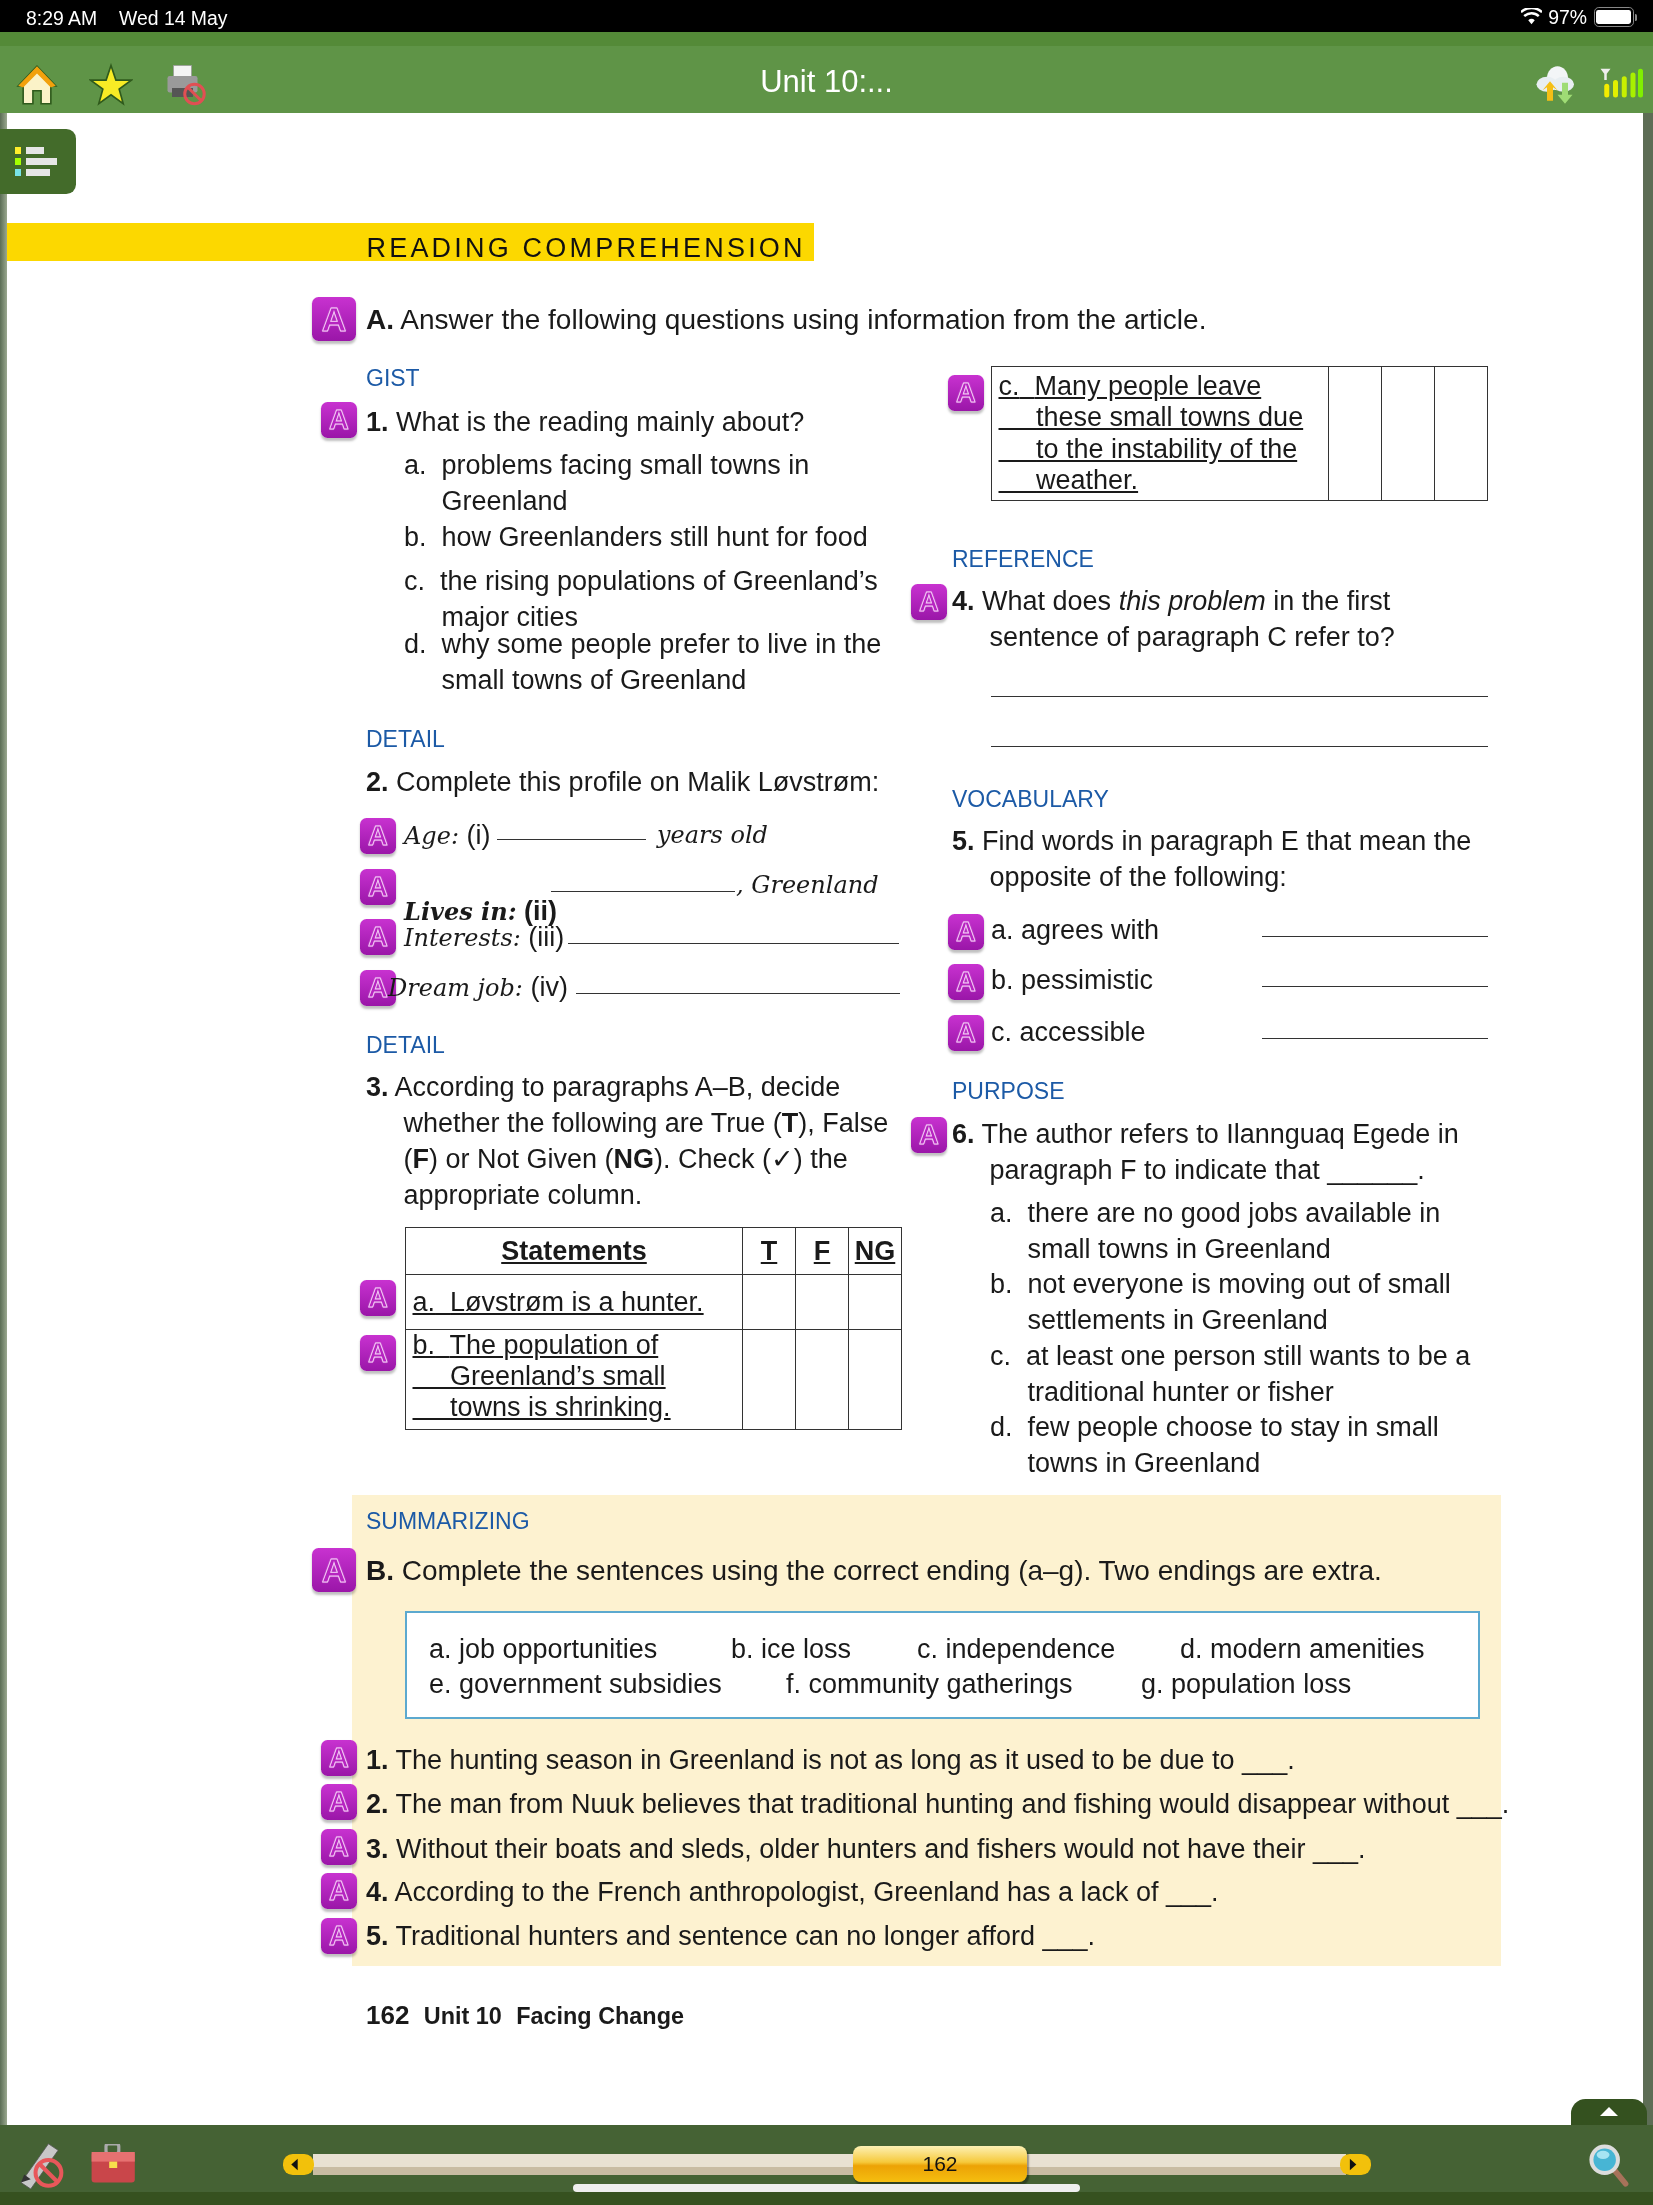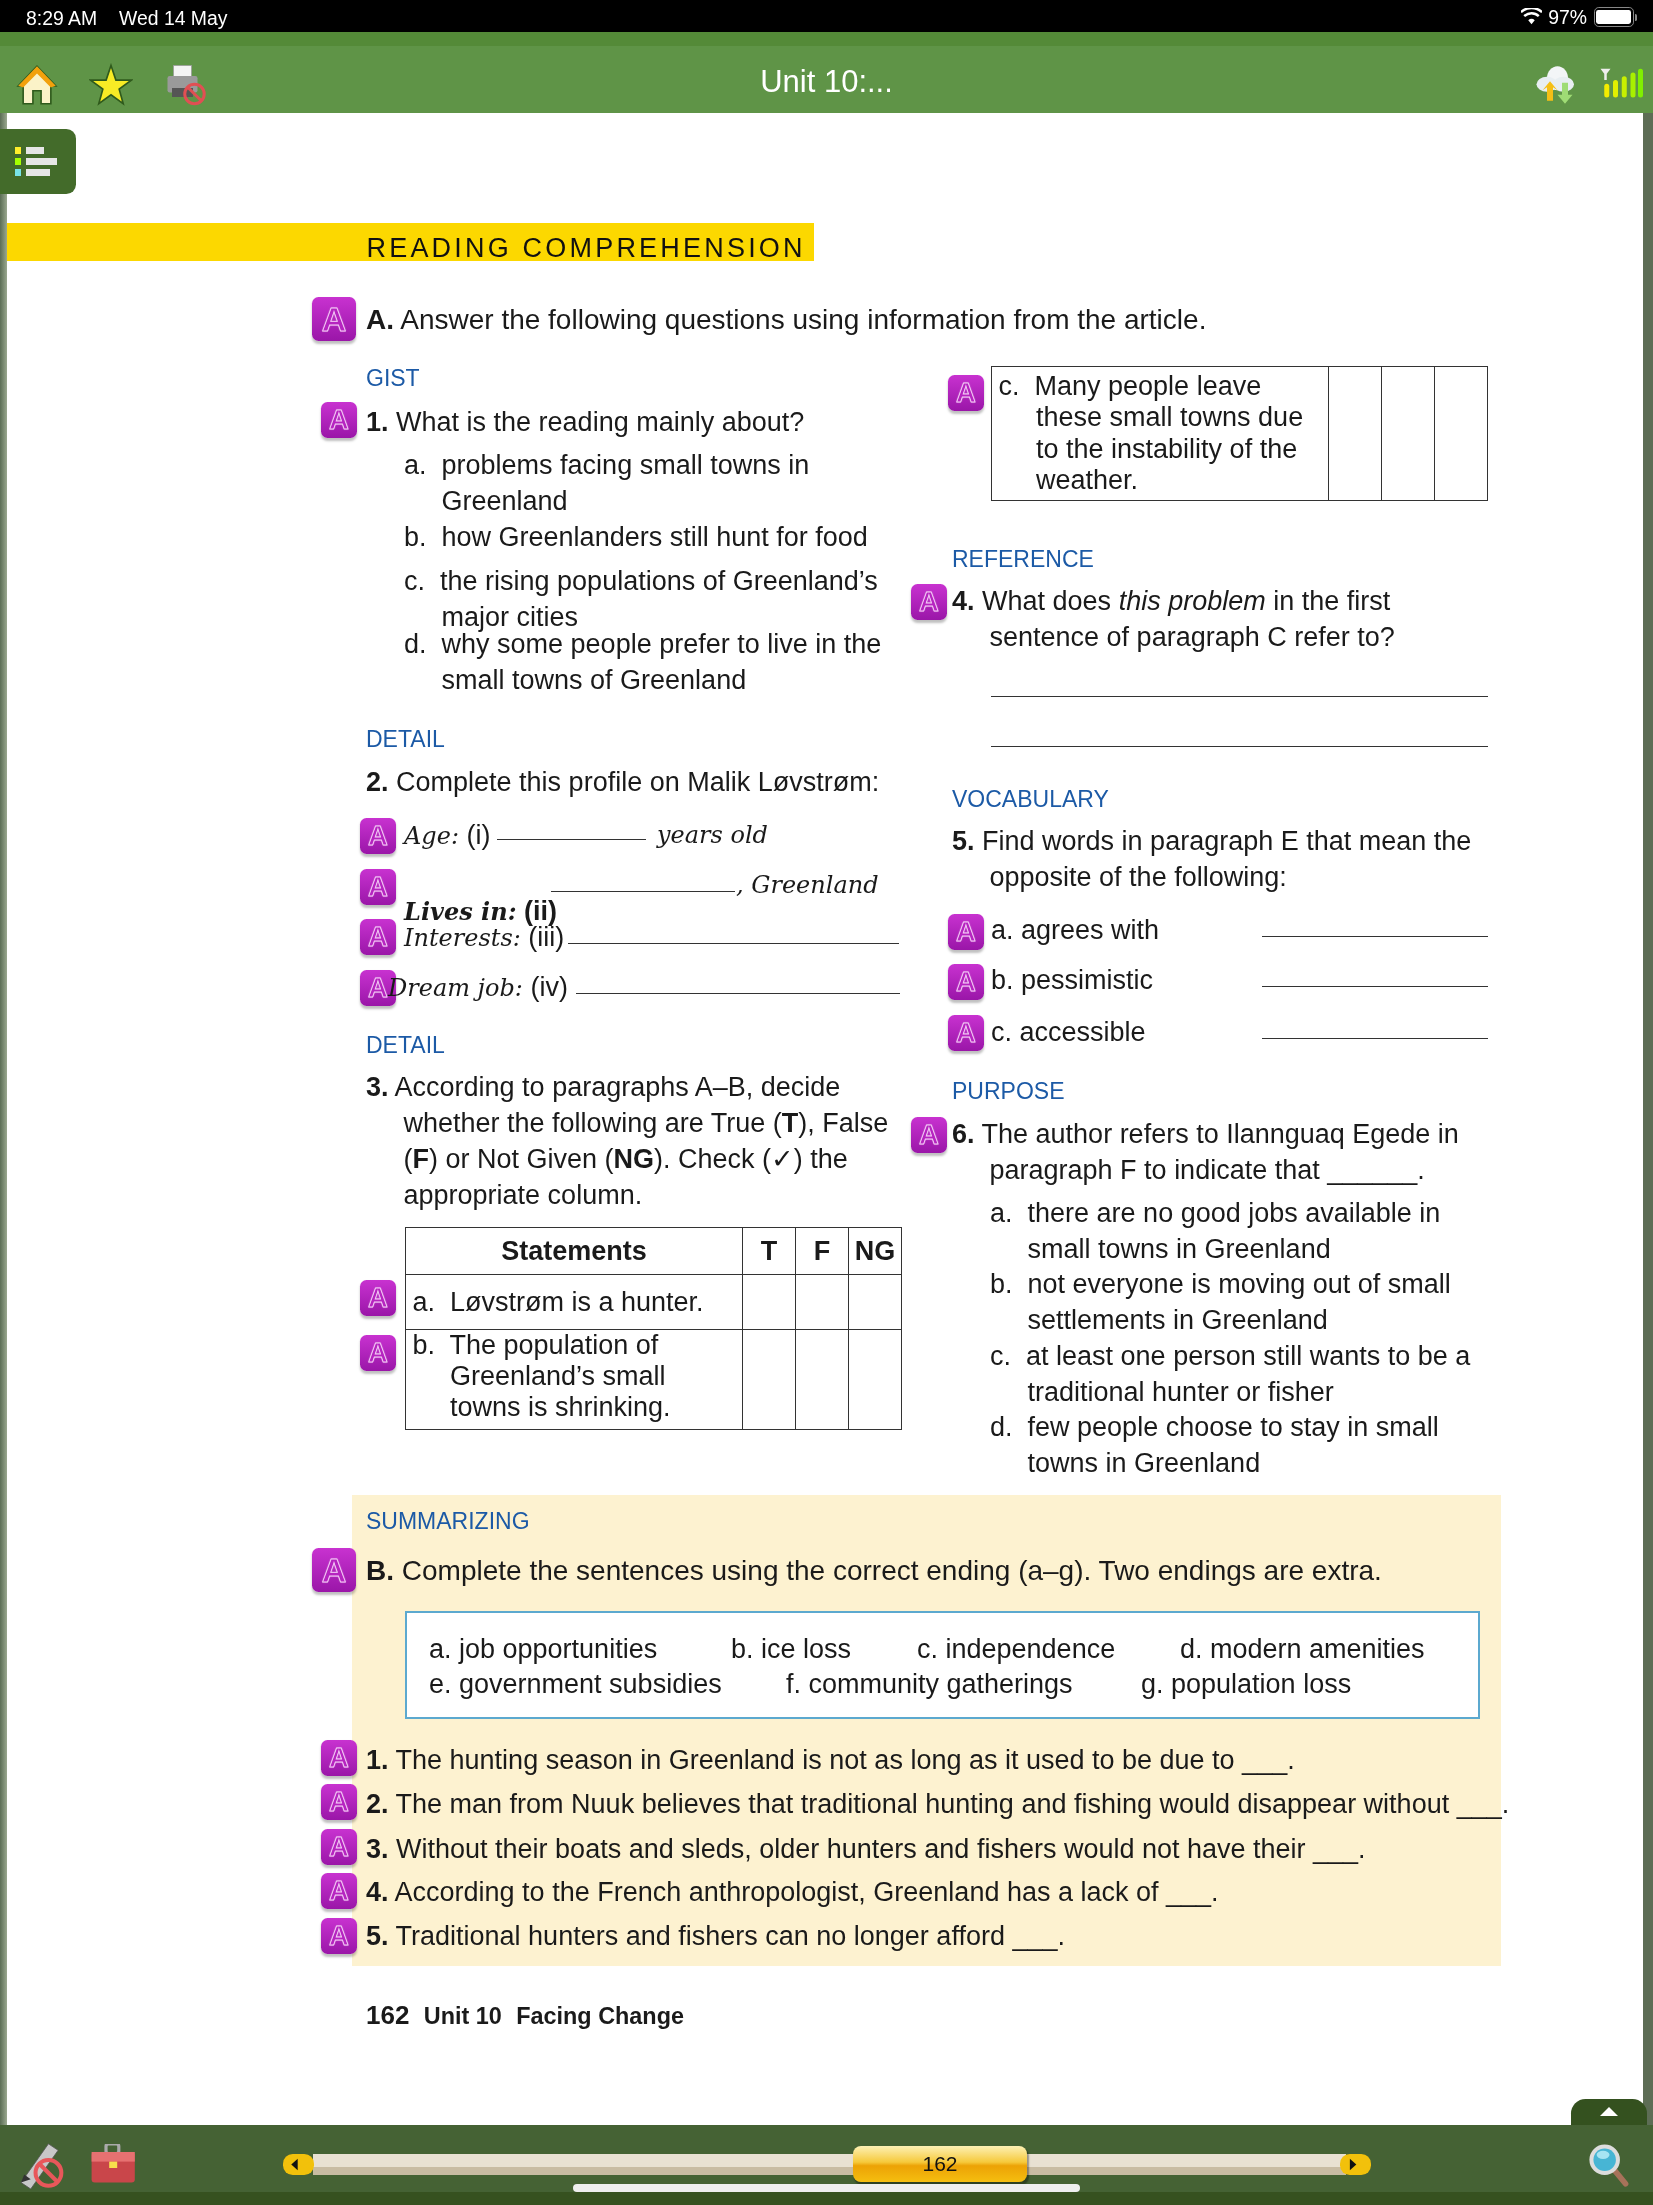--- a/index.html
+++ b/index.html
@@ -30,21 +30,21 @@
   .txt { position: absolute; font-size: 27px; color: #1a1a1a; line-height: 36px; white-space: nowrap; }
   .hd { position: absolute; font-size: 23px; color: #1c5aa6; }
   .aicon { position: absolute; width: 36px; height: 36px; border-radius: 6.5px; background: linear-gradient(#c832d0, #9a16a8); box-shadow: 0 2.4px 2.4px rgba(0,0,0,0.25); display:flex; align-items:center; justify-content:center; }
   .aicon.big { width: 44px; height: 44px; }
   .aicon span { color: #fff; font-weight: bold; font-size: 27.4px; -webkit-text-stroke: 0.8px #f4c9f6; color: #b624c0; text-shadow: 0 0 0.8px #fff, 0 0 1.6px #fff; }
   .aicon.big span { font-size: 34px; }
   .line { position: absolute; border-bottom: 1.6px solid #333; }
   .hand { font-family: "DejaVu Serif", serif; font-style: italic; font-size: 24px; }
 
   table.tf { position: absolute; border-collapse: collapse; font-size: 27px; color: #1a1a1a; }
-  table.tf td, table.tf th { border: 1.6px solid #333; }
+  table.tf td, table.tf th { border: 1.6px solid #333; text-decoration: underline; }
 
   .summary { position: absolute; left: 352px; top: 1495px; width: 1149px; height: 471px; background: #fdf2d0; }
   .optbox { position: absolute; left: 405px; top: 1611px; width: 1075px; height: 108px; border: 2.4px solid #5ca9cf; background: #fff; }
 
   .bottombar { position: absolute; left: 0; top: 2125px; width: 1653px; height: 81px; background: #456234; }
   .bottombar .lower { position: absolute; left: 0; bottom: 0; width: 100%; height: 14.5px; background: #36511f; }
   .slider-track { position: absolute; left: 313px; top: 2154px; width: 1033px; height: 21px; background: linear-gradient(#e8e1d2 60%, #c8bca3 60%); }
   .slider-cap { position: absolute; top: 2154px; width: 31px; height: 21px; background: #f2c10b; border-radius: 9.7px; }
   .slider-thumb { position: absolute; left: 853px; top: 2146px; width: 174px; height: 36px; border-radius: 8px; background: linear-gradient(#fdf1b5, #f6c93a 45%, #eca205 55%, #f5be10); color: #111; font-size: 21px; text-align: center; line-height: 36px; box-shadow: 1.6px 2.4px 1.6px rgba(0,0,0,0.35); }
   .home-ind { position: absolute; left: 573px; top: 2184px; width: 507px; height: 8px; background: #eee; border-radius: 4.8px; }
@@ -294,21 +294,21 @@
     <span>A</span>
   </div>
 <div class="txt" style="left:366px;top:1831px;"><b>3.</b> <span>Without their boats and sleds, older hunters and fishers would not have their ___.</span></div>
 <div class="aicon" style="left:321px;top:1873px;">
     <span>A</span>
   </div>
 <div class="txt" style="left:366px;top:1874px;"><b>4.</b> <span>According to the French anthropologist, Greenland has a lack of ___.</span></div>
 <div class="aicon" style="left:321px;top:1918px;">
     <span>A</span>
   </div>
-<div class="txt" style="left:366px;top:1918px;"><b>5.</b> <span>Traditional hunters and fishers can no longer afford ___.</span></div>
+<div class="txt" style="left:366px;top:1918px;"><b>5.</b> <span>Traditional hunters and sentence can no longer afford ___.</span></div>
 
 <div class="txt" style="left:366px;top:1997px;font-size:26px;"><b>162</b>&nbsp; <b style="font-size:23.4px;">Unit 10</b>&nbsp; <b style="font-size:23.4px;">Facing Change</b></div>
 
 <div class="up-tab"></div>
 <div class="bottombar">
     <div class="lower"></div>
   </div>
 <div style="position:absolute;left:16px;top:2139px;">
   <svg width="52" height="50" viewBox="0 0 64 62">
       <path d="M6 54 L40 6 L52 14 L18 62 Z" fill="#c8c8c8" stroke="#555"></path>

